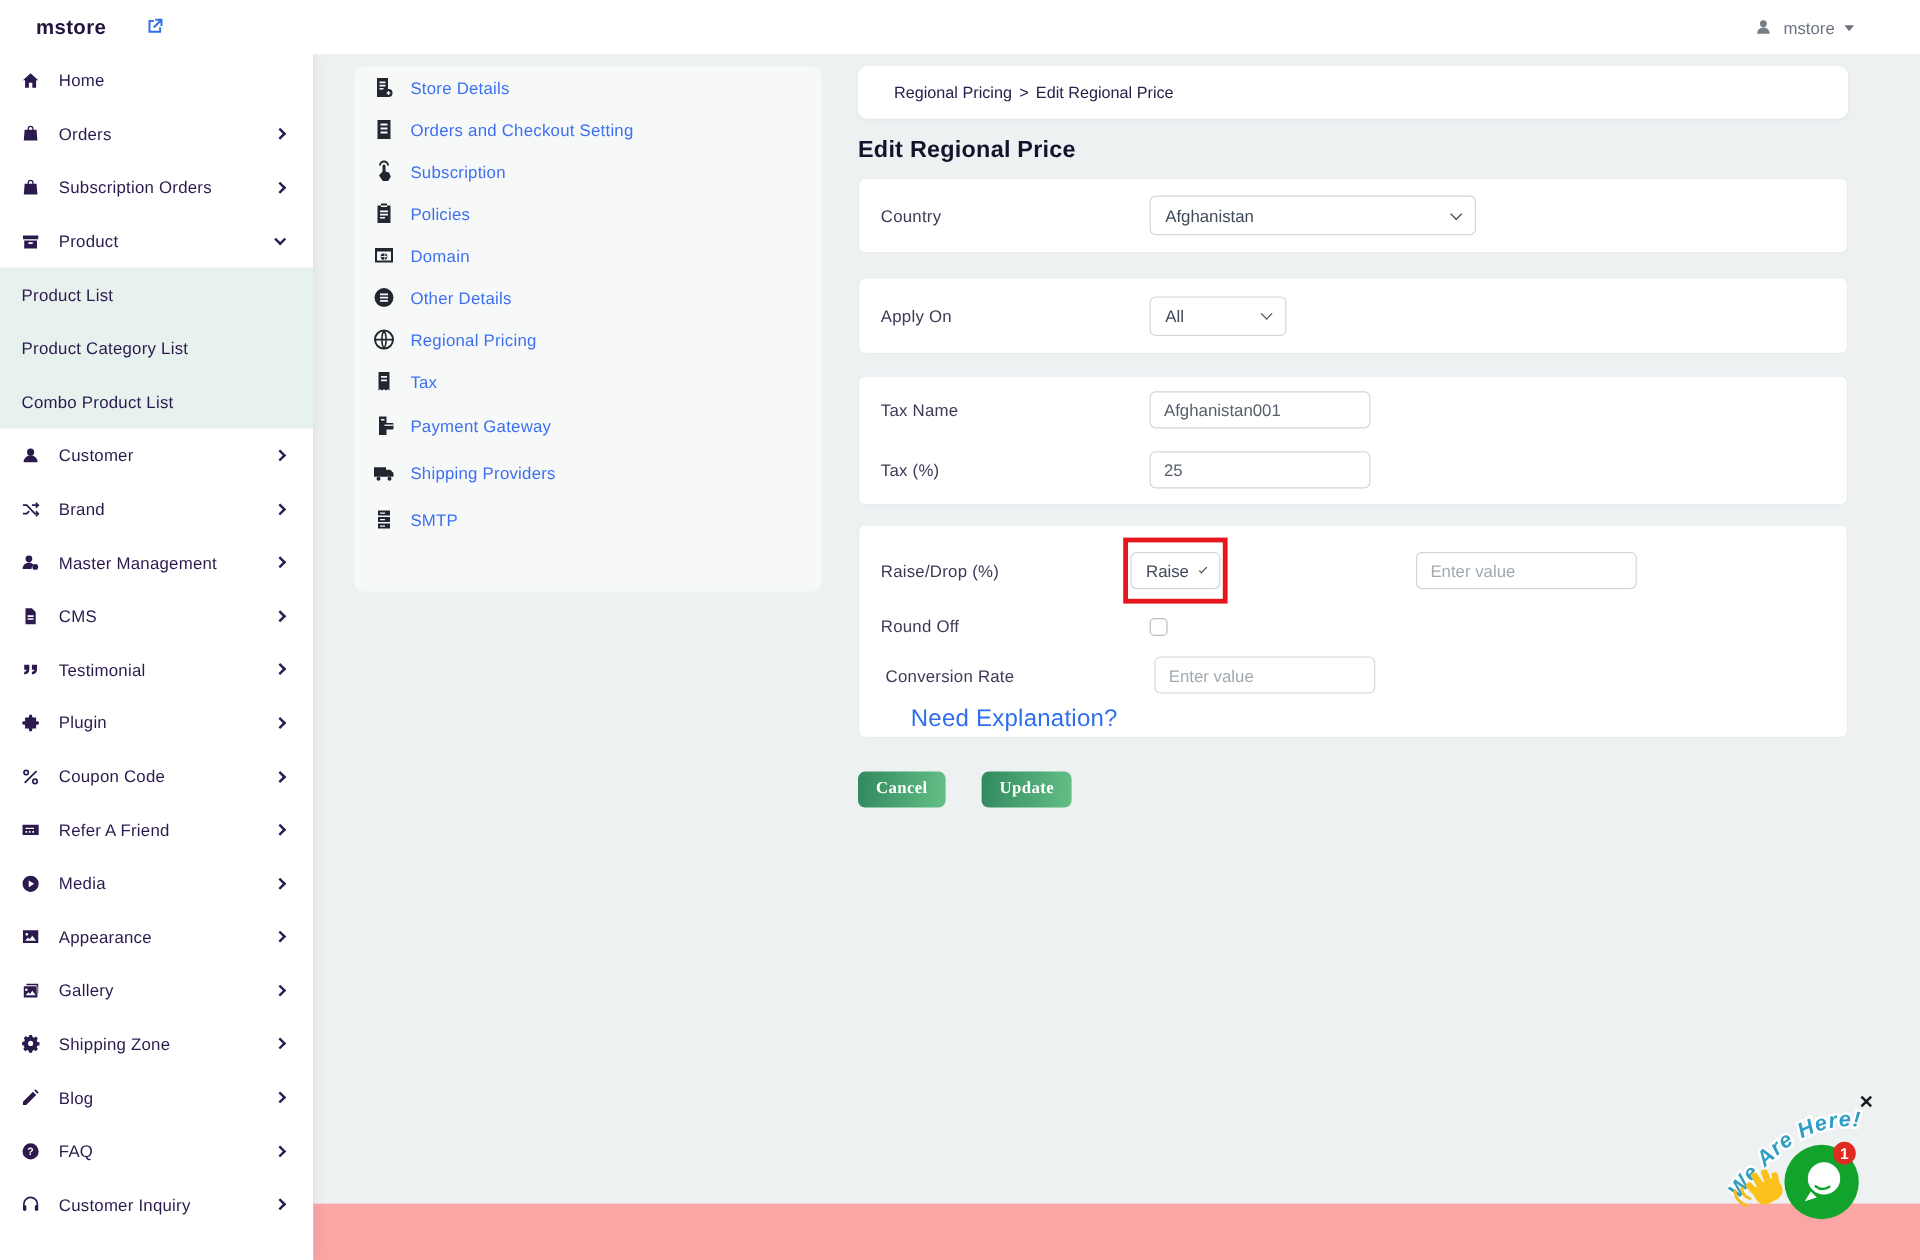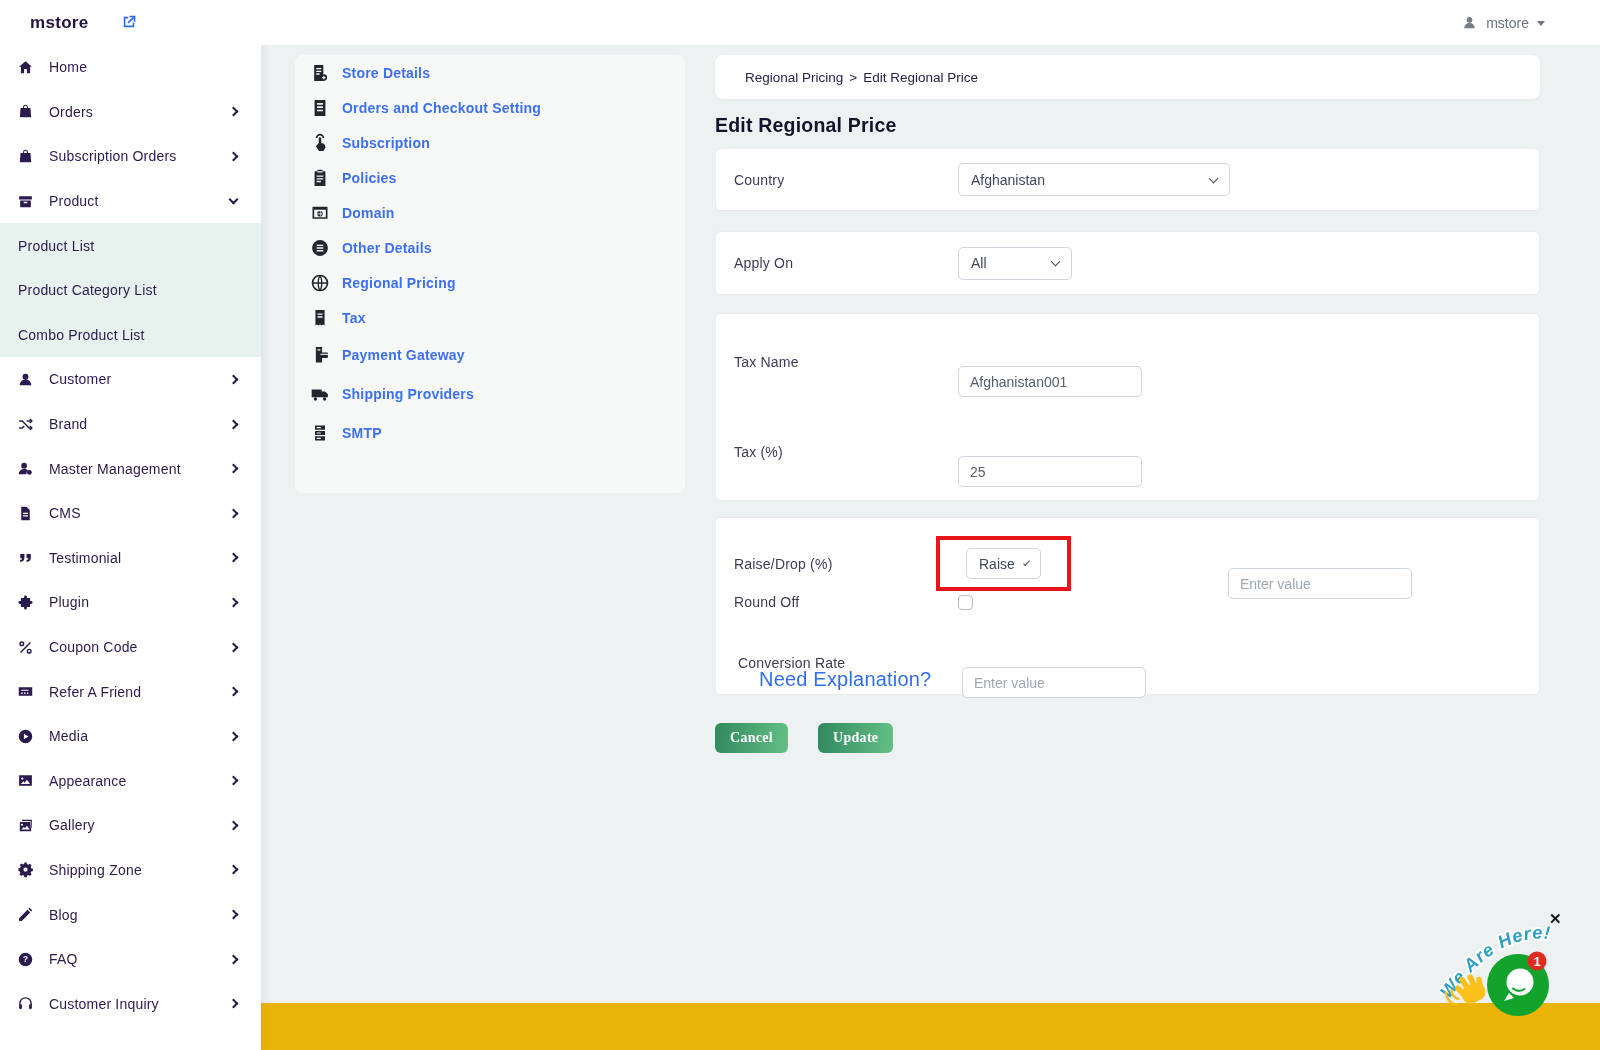--- a/index.html
+++ b/index.html
@@ -1,17 +1,17 @@
 <!DOCTYPE html>
 <html><head>
 <meta charset="utf-8">
 <style>
   * { margin:0; padding:0; box-sizing:border-box; }
   html,body { width:1600px; height:1050px; font-family:"Liberation Sans", sans-serif; background:#fff; }
-  #app { position:relative; width:1600px; height:1050px; overflow:hidden; background:#eab308; }
+  #app { position:relative; width:1600px; height:1050px; overflow:hidden; background:#fca5a5; }
 
   
   .topbar { position:absolute; left:0; top:0; width:1600px; height:45px; background:#fff; z-index:6; }
   .logo { position:absolute; left:30px; top:0; line-height:45px; font-size:17px; font-weight:700; color:#221440; letter-spacing:.3px; }
   .ext-link { position:absolute; left:120px; top:13px; width:18px; height:18px; color:#2f6fed; cursor:pointer; }
   .ext-link svg { width:18px; height:18px; }
   .user-menu { position:absolute; right:55px; top:0; height:45px; display:flex; align-items:center; gap:8px; color:#6b7280; cursor:pointer; }
   .user-menu .uicon { width:17px; height:17px; color:#757d86; }
   .user-menu .uicon svg { width:17px; height:17px; }
   .user-label { font-size:14px; color:#6b7280; }
@@ -30,21 +30,21 @@
 
   
   .content-bg { position:absolute; left:261px; top:45px; width:1339px; height:958px; background:#edf1f2; }
 
   
   .settings-panel { position:absolute; left:295px; top:55px; width:390px; height:438px; background:#f7f9f9; border-radius:8px; z-index:2; }
   .set-item { height:35px; display:flex; align-items:center; padding-left:15px; cursor:pointer; }
   .set-item.tall { height:39px; }
   .set-icon { width:20px; height:20px; margin-right:12px; flex:0 0 20px; color:#23262e; }
   .set-icon svg { width:20px; height:20px; display:block; }
-  .set-label { font-size:14px; color:#3d6ff2; font-weight:700; letter-spacing:.2px;text-align:center; }
+  .set-label { font-size:14px; color:#3d6ff2; font-weight:400; letter-spacing:.2px;text-align:center; }
 
   
   .main { position:absolute; left:715px; top:55px; width:825px; z-index:2; }
   .breadcrumb-card { height:44px; background:#fff; border-radius:8px; box-shadow:0 1px 3px rgba(30,30,60,.05); display:flex; align-items:center; padding-left:30px; font-size:13.5px; color:#29204a; }
   .breadcrumb-card .sep { margin:0 6px; }
   .bc-link { cursor:pointer; }
   .page-title { margin:15px 0 11px 0; font-size:19.5px; font-weight:700; color:#15122b; letter-spacing:.2px; }
 
   .card { background:#fff; border:1px solid #eaecef; border-radius:6px; }
   .row { display:flex; align-items:center; padding-left:18px; }
@@ -55,26 +55,26 @@
   .card-tax { padding:12px 0 13px 0; margin-bottom:16px; }
   .card-tax .row + .row { margin-top:19px; }
   .card-raise { height:178px; position:relative; margin-bottom:28px; }
 
   .select { height:33px; background:#fff; border:1px solid #cfd6dc; border-radius:5px; display:flex; align-items:center; padding:0 12px; font-size:14px; color:#3f4a5a; cursor:pointer; justify-content:space-between; }
   .sel-chev { width:7px; height:7px; border-right:1.8px solid #454c55; border-bottom:1.8px solid #454c55; transform:rotate(45deg); margin-top:-3px; margin-left:10px; }
   .w-country { width:272px; }
   .w-all { width:114px; }
   .w-raise { width:75px; height:31px; }
 
-  .tinput { height:31px; width:184px; border:1px solid #cfd6dc; border-radius:5px; padding:0 11px; font-size:14px; color:#555f6b; font-family:"Liberation Sans",sans-serif; outline:none; background:#fff;margin-top:40px; }
+  .tinput { height:31px; width:184px; border:1px solid #cfd6dc; border-radius:5px; padding:0 11px; font-size:14px; color:#555f6b; font-family:"Liberation Sans",sans-serif; outline:none; background:#fff; }
   .tinput::placeholder { color:#a0a8b0; }
   .w-value { width:184px; }
 
   .raise-row { position:absolute; left:0; top:10px; display:flex; align-items:center; padding-left:18px; width:100%; }
-  .red-box { border:4px solid #e8151c; padding:8px 26px; margin-left:-22px; background:transparent; }
+  .red-box { border:4px solid #e8151c; padding:8px 2px; margin-left:-22px; background:transparent; }
   .raise-input { margin-left:157px; }
   .roundoff-row { position:absolute; left:0; top:76px; display:flex; align-items:center; padding-left:18px; width:100%; }
   .checkbox { width:15px; height:15px; border:1.5px solid #b6bec6; border-radius:4px; background:#fff; cursor:pointer; }
   .conv-row { position:absolute; left:4px; top:109px; display:flex; align-items:center; padding-left:18px; width:100%; }
   .help-link { position:absolute; left:43px; top:150px; font-size:20px; color:#2f6fed; cursor:pointer; letter-spacing:.2px; }
 
   .btn-row { display:flex; gap:30px; }
   .btn { height:30px; border:none; border-radius:6px; padding:0 15px; color:#fff; font-size:14px; font-weight:600; font-family:Liberation Serif, serif; letter-spacing:.3px; cursor:pointer; background:linear-gradient(95deg,#31895e 0%,#64bf86 100%);text-align:right; }
 
   

